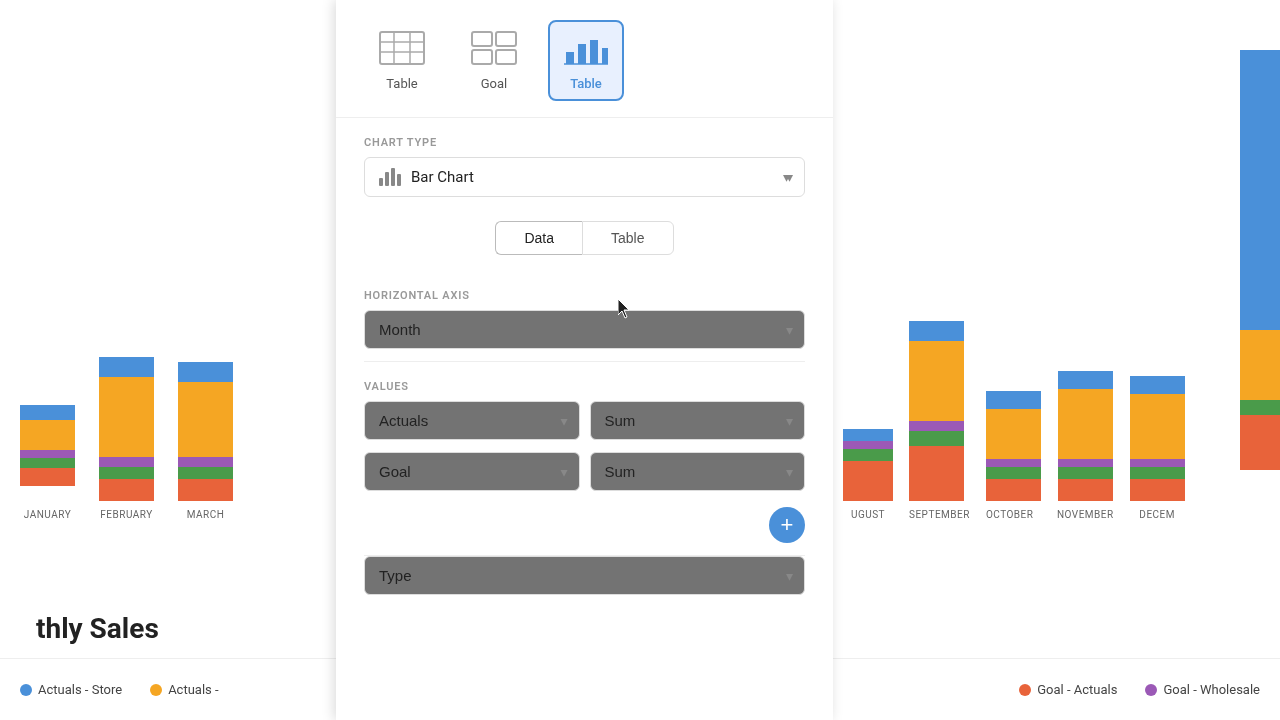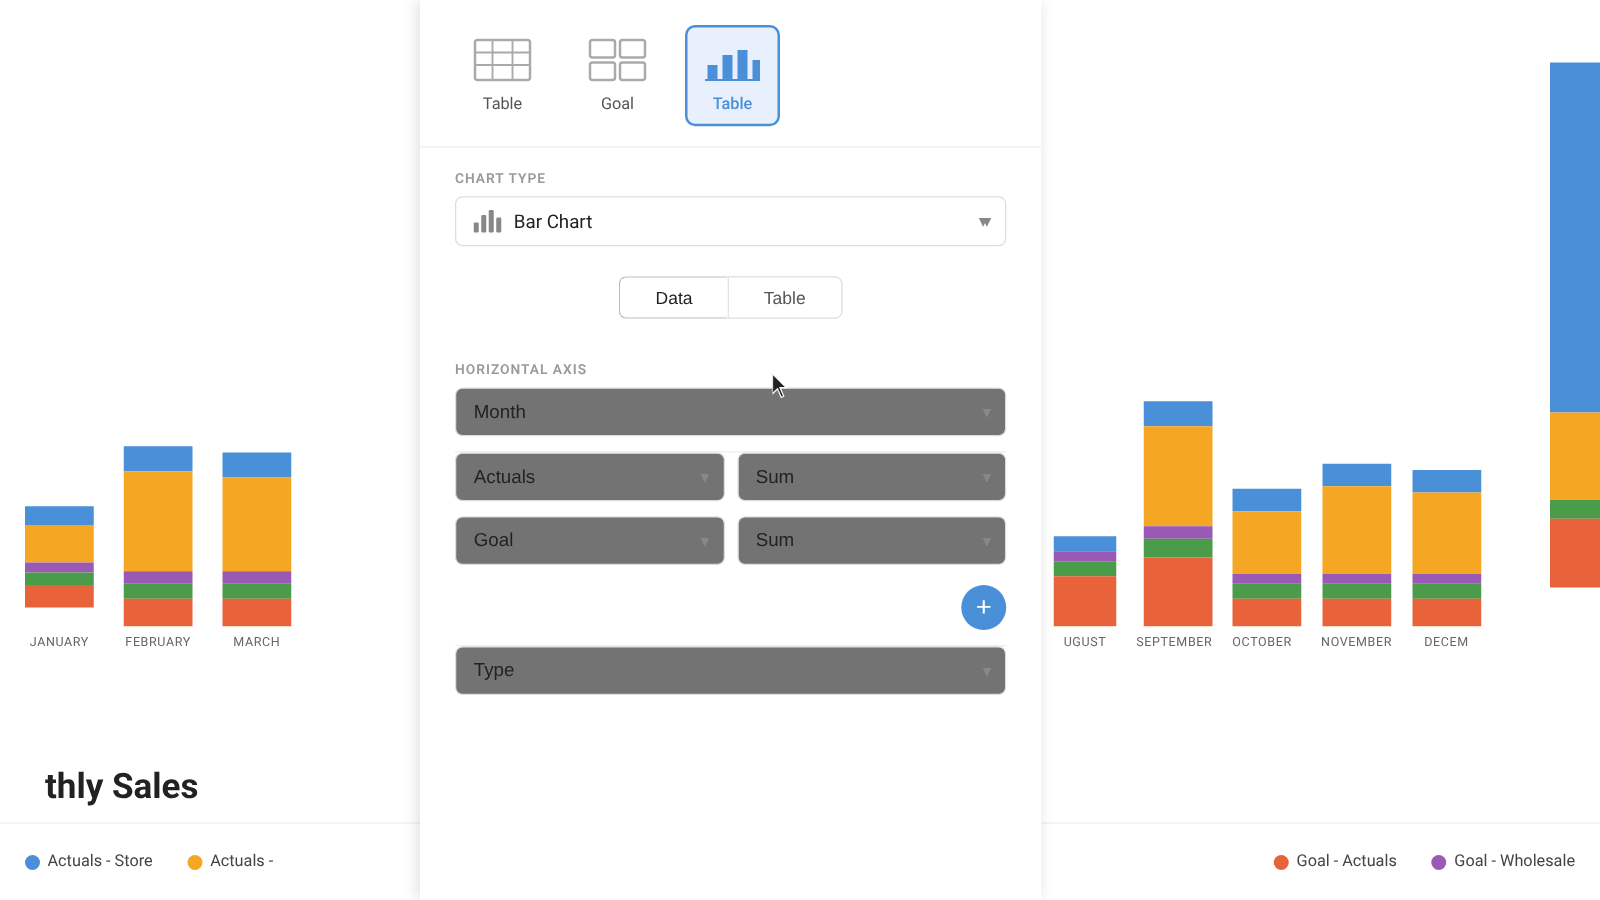--- a/index.html
+++ b/index.html
@@ -292,21 +292,21 @@
     <div style="display:flex;flex-direction:column;align-items:center;">
       <div style="display:flex;flex-direction:column-reverse;width:50px;">
         <div style="height:40px;background:#e8633a;width:50px;"></div>
         <div style="height:12px;background:#4a9b4a;width:50px;"></div>
         <div style="height:8px;background:#9b59b6;width:50px;"></div>
         <div style="height:12px;background:#4a90d9;width:50px;"></div>
       </div>
       <div class="month-label" style="font-size:10px;color:#666;margin-top:8px;text-transform:uppercase;">UGUST</div>
     </div>
 
-    <div style="display:flex;flex-direction:column;align-items:flex-end;">
+    <div style="display:flex;flex-direction:column;align-items:flex-start;">
       <div style="display:flex;flex-direction:column-reverse;width:55px;">
         <div style="height:55px;background:#e8633a;width:55px;"></div>
         <div style="height:15px;background:#4a9b4a;width:55px;"></div>
         <div style="height:10px;background:#9b59b6;width:55px;"></div>
         <div style="height:80px;background:#f5a623;width:55px;"></div>
         <div style="height:20px;background:#4a90d9;width:55px;"></div>
       </div>
       <div class="month-label" style="font-size:10px;color:#666;margin-top:8px;text-transform:uppercase;">SEPTEMBER</div>
     </div>
 
@@ -442,20 +442,21 @@
   <div class="dropdown-row">
     <div class="dropdown-wrapper">
       <select class="dropdown-select">
         <option>Month</option>
       </select>
     </div>
   </div>
 
   <div class="divider"></div>
 
+  <div class="section-label">VALUES</div>
 
   <div class="values-row">
     <div class="dropdown-wrapper">
       <select class="dropdown-select">
         <option>Actuals</option>
       </select>
     </div>
     <div class="dropdown-wrapper">
       <select class="dropdown-select">
         <option>Sum</option>

